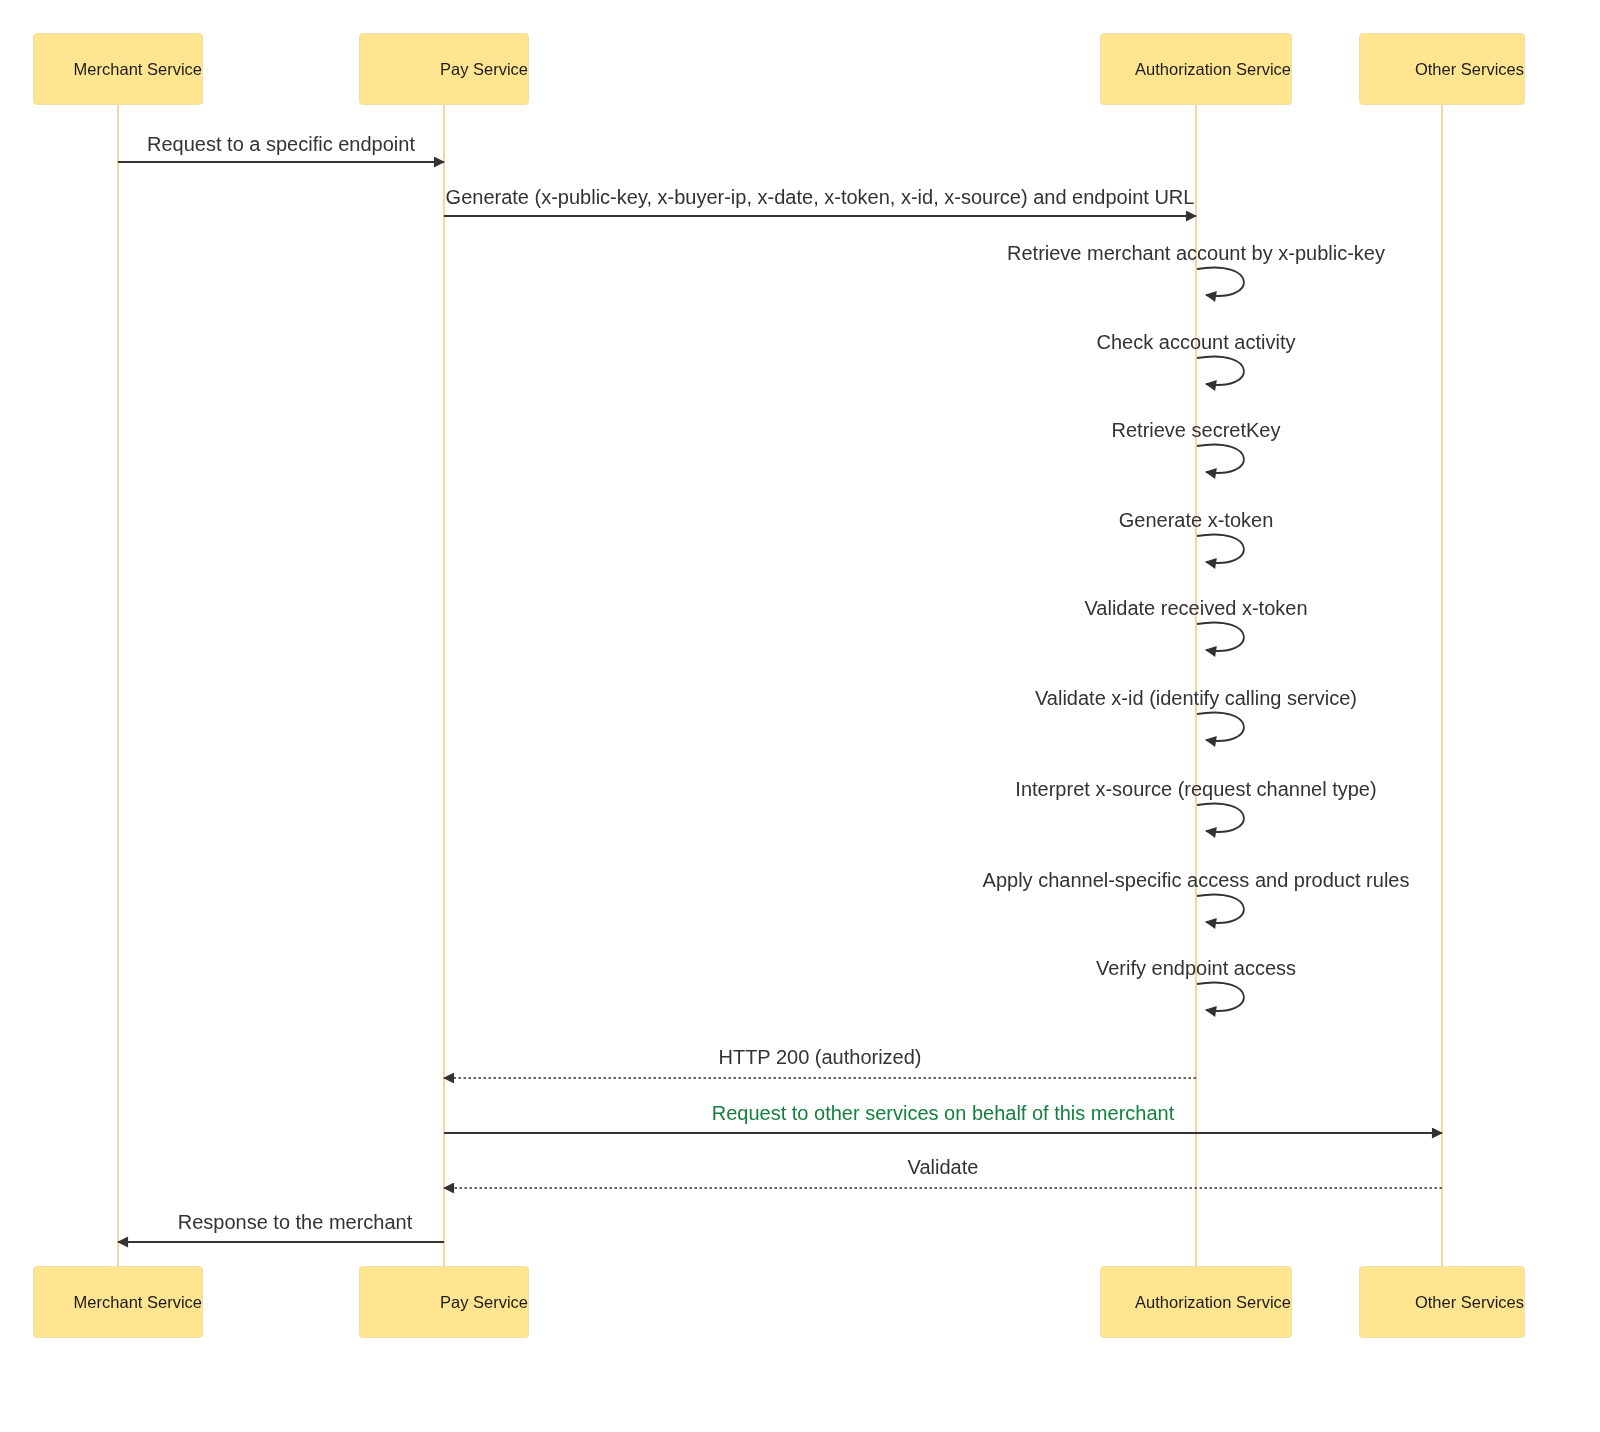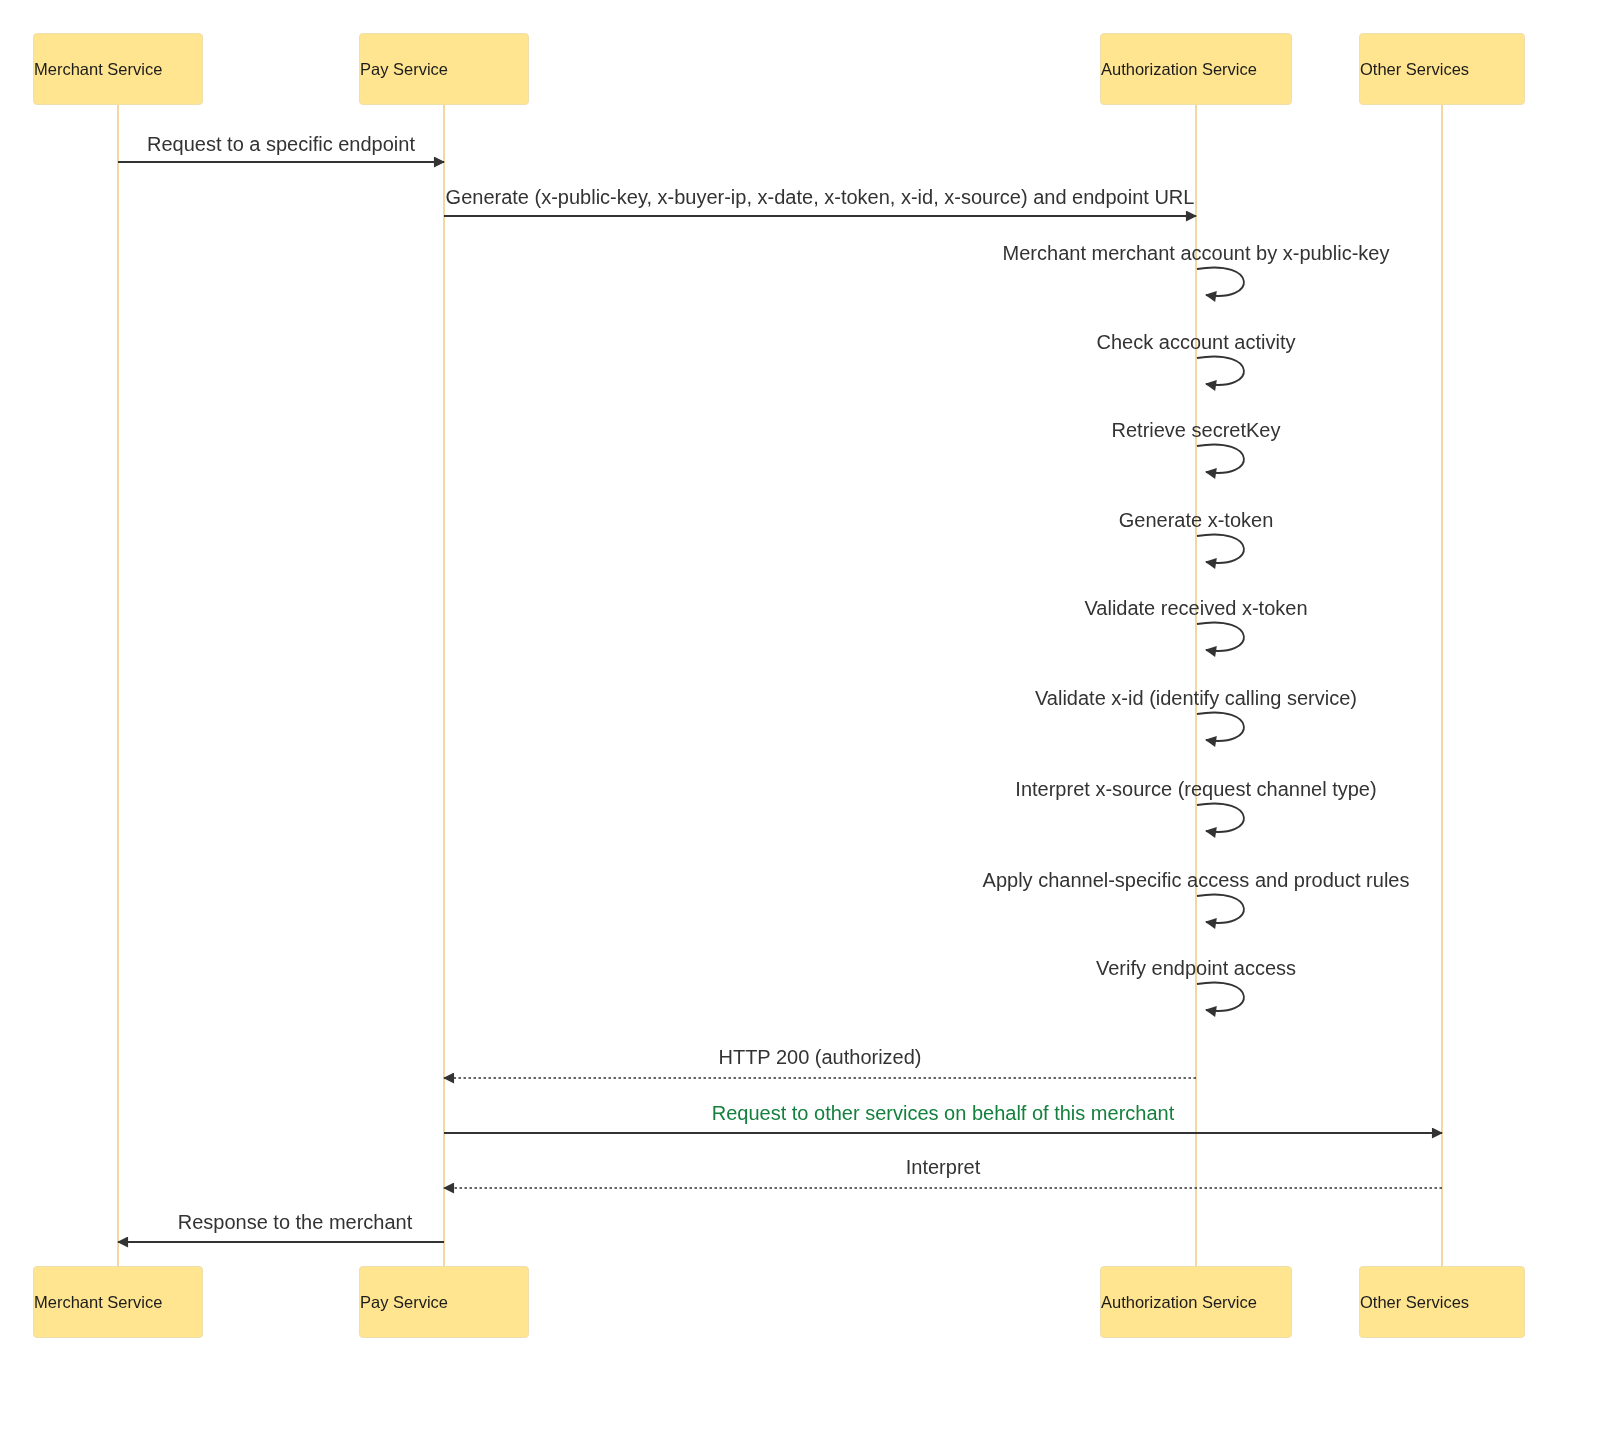--- a/index.html
+++ b/index.html
@@ -15,21 +15,21 @@
     position: absolute;
     left: 0; top: 0;
     width: 1600px; height: 1432px;
   }
   .actor-box {
     position: absolute;
     height: 72px;
     transform: translateX(-50%);
     display: flex;
     align-items: center;
-    justify-content: flex-start;
+    justify-content: flex-end;
     background: #FFE58F;
     border: 1px solid #EEDFAC;
     border-radius: 4px;
     box-sizing: border-box;
     font-size: 16.5px;
     color: #1c1c1c;
     white-space: nowrap;
     z-index: 2;
   }
   .msg-label {
@@ -90,26 +90,26 @@
       <span>Pay Service</span>
     </div>
     <div class="actor-box" style="left: 1196px; width: 192px; top: 1266px; background: rgb(255, 229, 143); border-color: rgb(238, 223, 172);">
       <span>Authorization Service</span>
     </div>
     <div class="actor-box" style="left: 1442px; width: 166px; top: 1266px; background: rgb(255, 229, 143); border-color: rgb(238, 223, 172);">
       <span>Other Services</span>
     </div>
     <div class="msg-label" style="left: 281px; top: 144px; color: rgb(51, 51, 51);">Request to a specific endpoint</div>
     <div class="msg-label" style="left: 820px; top: 197px; color: rgb(51, 51, 51);">Generate (x-public-key, x-buyer-ip, x-date, x-token, x-id, x-source) and endpoint URL</div>
-    <div class="msg-label" style="left: 1196px; top: 253px; color: rgb(51, 51, 51);">Merchant merchant account by x-public-key</div>
+    <div class="msg-label" style="left: 1196px; top: 253px; color: rgb(51, 51, 51);">Retrieve merchant account by x-public-key</div>
     <div class="msg-label" style="left: 1196px; top: 342px; color: rgb(51, 51, 51);">Check account activity</div>
     <div class="msg-label" style="left: 1196px; top: 430px; color: rgb(51, 51, 51);">Retrieve secretKey</div>
     <div class="msg-label" style="left: 1196px; top: 520px; color: rgb(51, 51, 51);">Generate x-token</div>
     <div class="msg-label" style="left: 1196px; top: 608px; color: rgb(51, 51, 51);">Validate received x-token</div>
     <div class="msg-label" style="left: 1196px; top: 698px; color: rgb(51, 51, 51);">Validate x-id (identify calling service)</div>
     <div class="msg-label" style="left: 1196px; top: 789px; color: rgb(51, 51, 51);">Interpret x-source (request channel type)</div>
     <div class="msg-label" style="left: 1196px; top: 880px; color: rgb(51, 51, 51);">Apply channel-specific access and product rules</div>
     <div class="msg-label" style="left: 1196px; top: 968px; color: rgb(51, 51, 51);">Verify endpoint access</div>
     <div class="msg-label" style="left: 820px; top: 1057px; color: rgb(51, 51, 51);">HTTP 200 (authorized)</div>
     <div class="msg-label" style="left: 943px; top: 1113px; color: #15803d;">Request to other services on behalf of this merchant</div>
-    <div class="msg-label" style="left: 943px; top: 1167px; color: rgb(51, 51, 51);">Interpret</div>
+    <div class="msg-label" style="left: 943px; top: 1167px; color: rgb(51, 51, 51);">Validate</div>
     <div class="msg-label" style="left: 295px; top: 1222px; color: rgb(51, 51, 51);">Response to the merchant</div>
   </div>
 
 </body></html>

